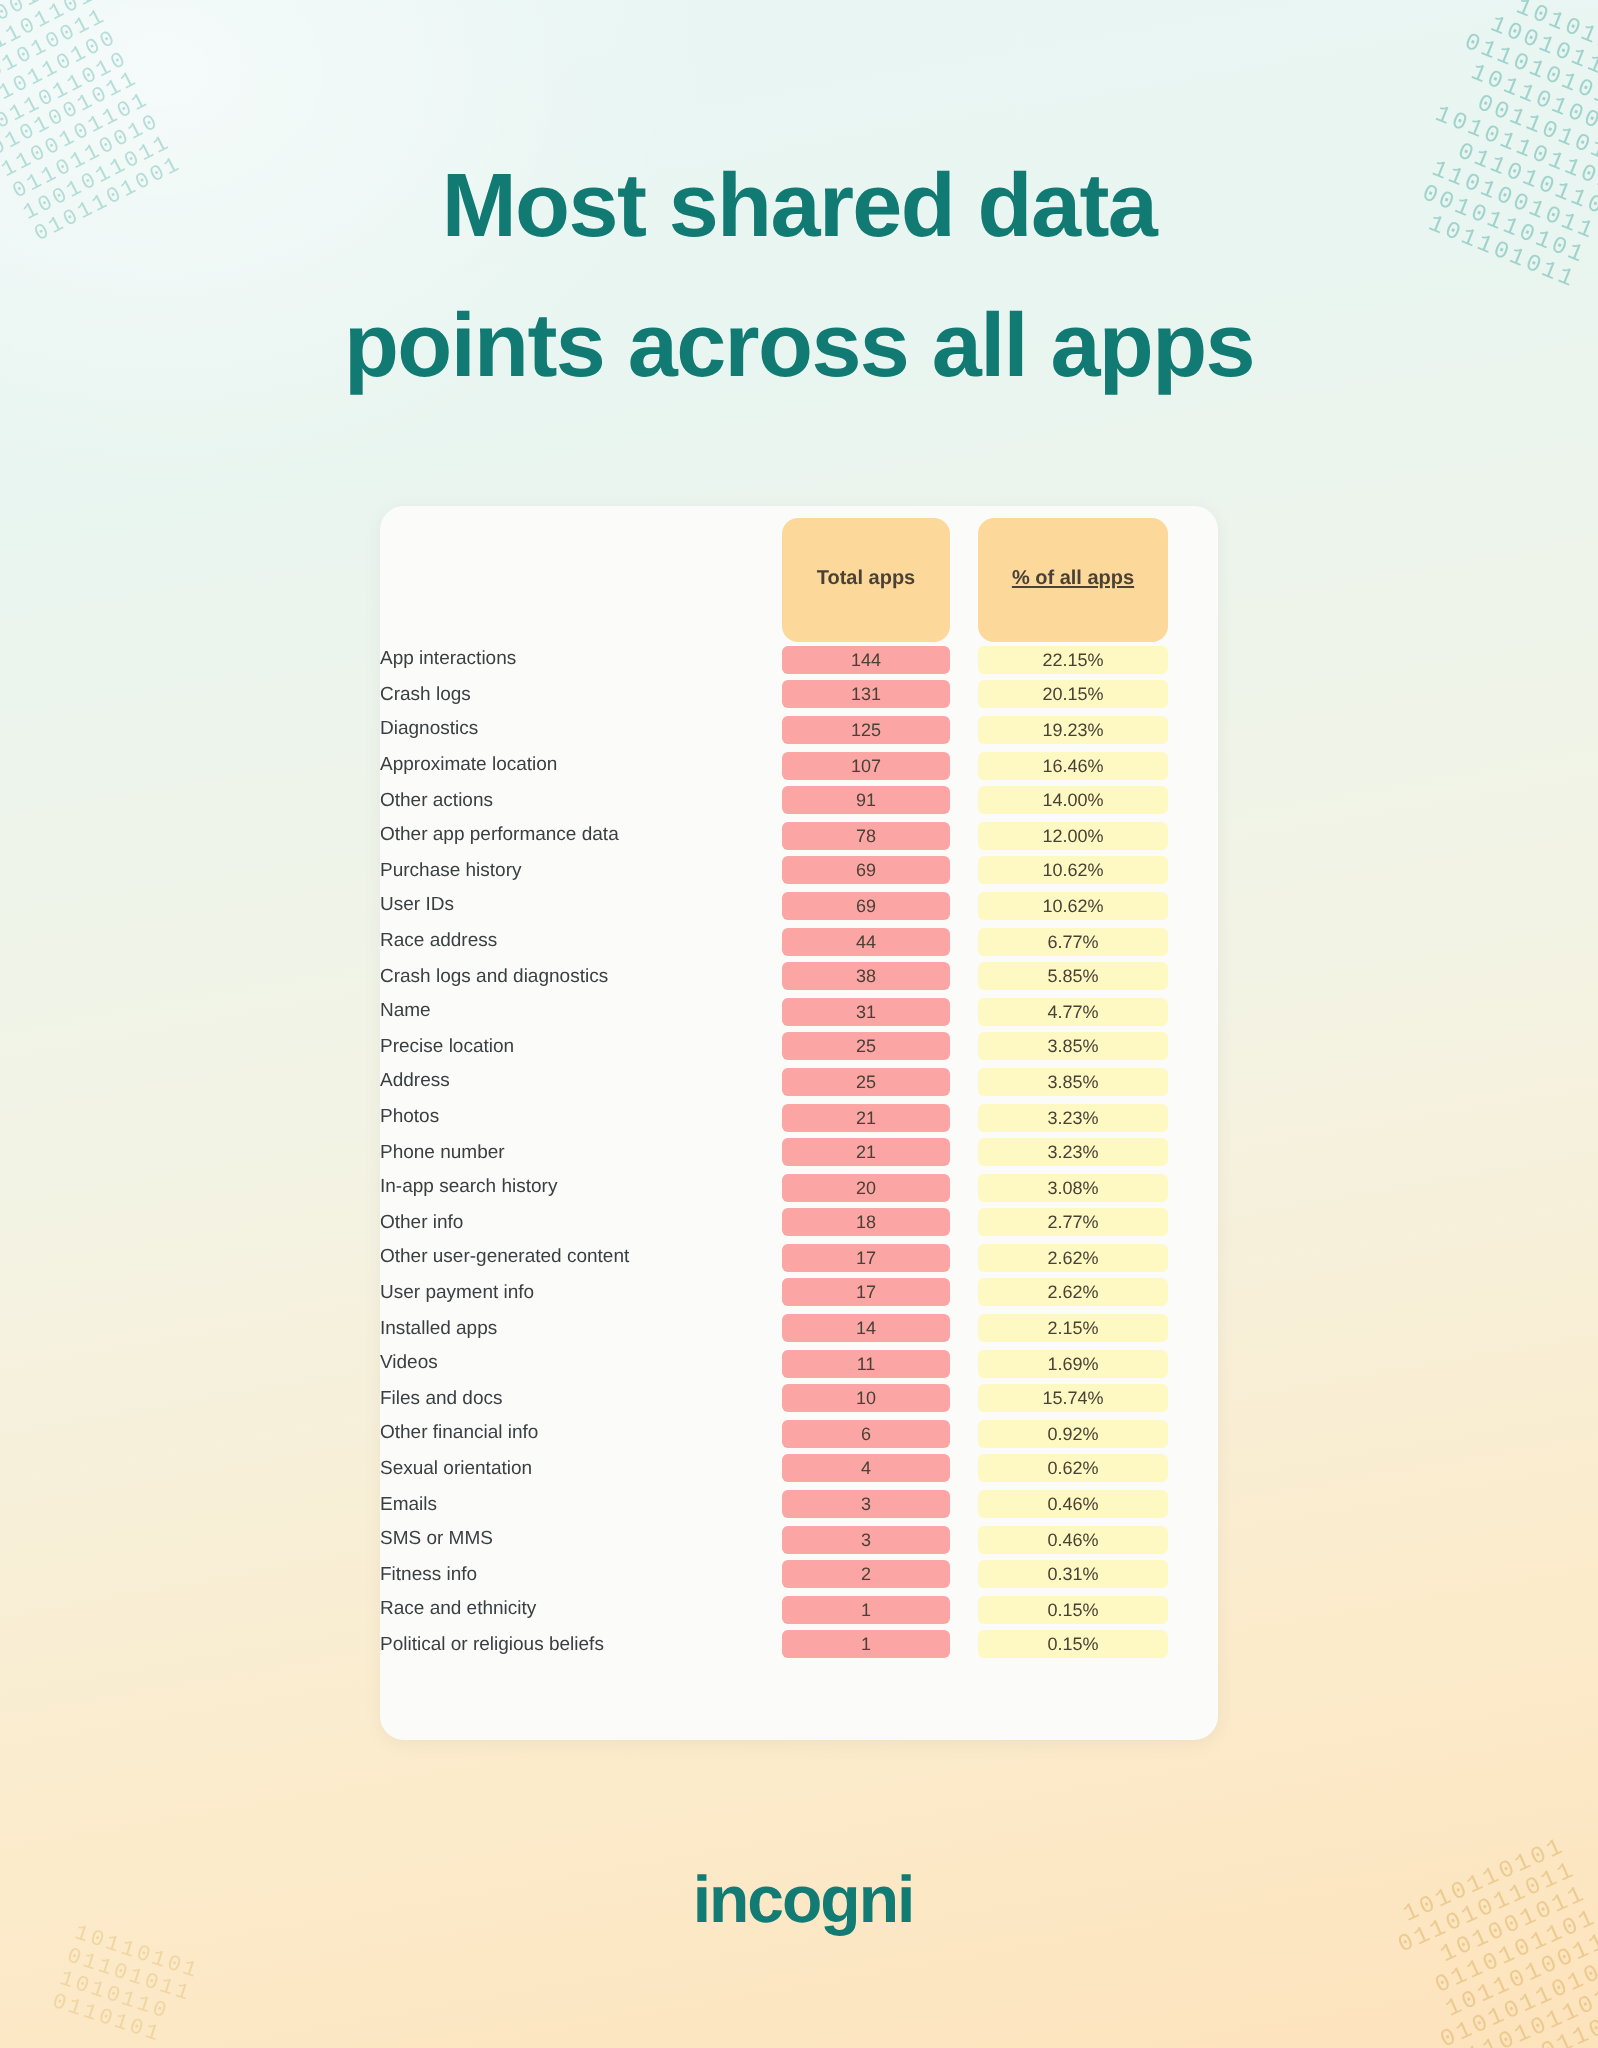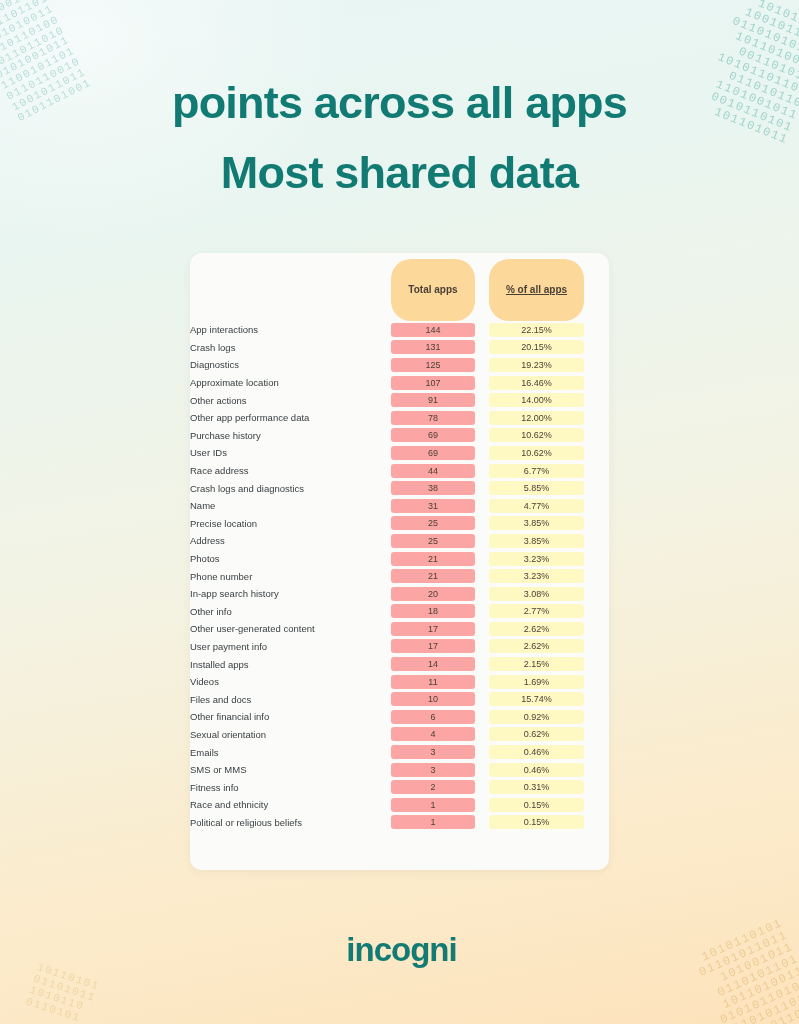--- a/index.html
+++ b/index.html
@@ -129,21 +129,21 @@
     margin-left: 14px;
     background: #fef9c3;
   }
   .head-row .c-label { background: transparent; }
   .hd {
     display: flex;
     align-items: center;
     justify-content: center;
     text-align: center;
     background: #fcd89a;
-    border-radius: 20px;
+    border-radius: 8px;
     font-size: 10px;
     font-weight: bold;
     color: #4a4136;
     line-height: 1.25;
     padding: 0 6px;
   }
   .hd.total { width: 84px; margin-left: 5px; }
   .hd.pct { width: 95px; margin-left: 14px; text-decoration: underline; }
 
   
@@ -191,22 +191,22 @@
 1011010011
 01010110101
 1101011010
 001011011</div>
   <div class="binary bl">10110101
 01101011
 1010110
 0110101</div>
 
   <h1 class="title">
+    <span class="line">Most shared data</span>
     <span class="line">points across all apps</span>
-    <span class="line">Most shared data</span>
   </h1>
 
   <div class="card">
     <div class="table" id="table">
       <div class="row head-row">
         <div class="c-label"></div>
         <div class="hd total">Total apps</div>
         <div class="hd pct">% of all apps</div>
       </div>
     <div class="row">

